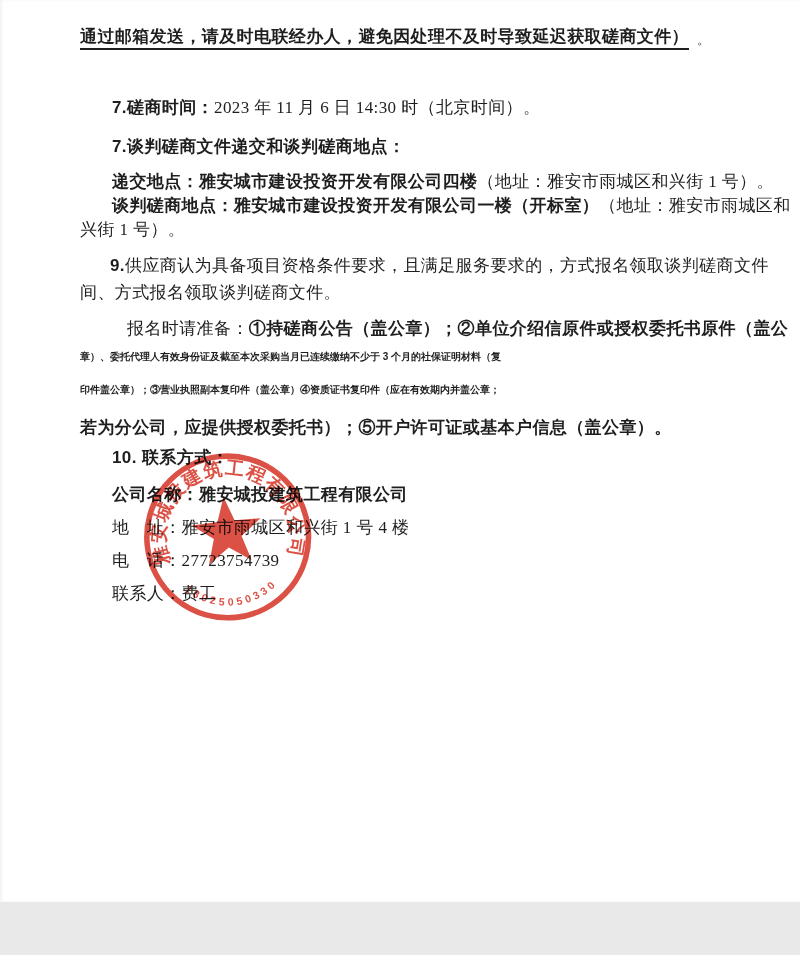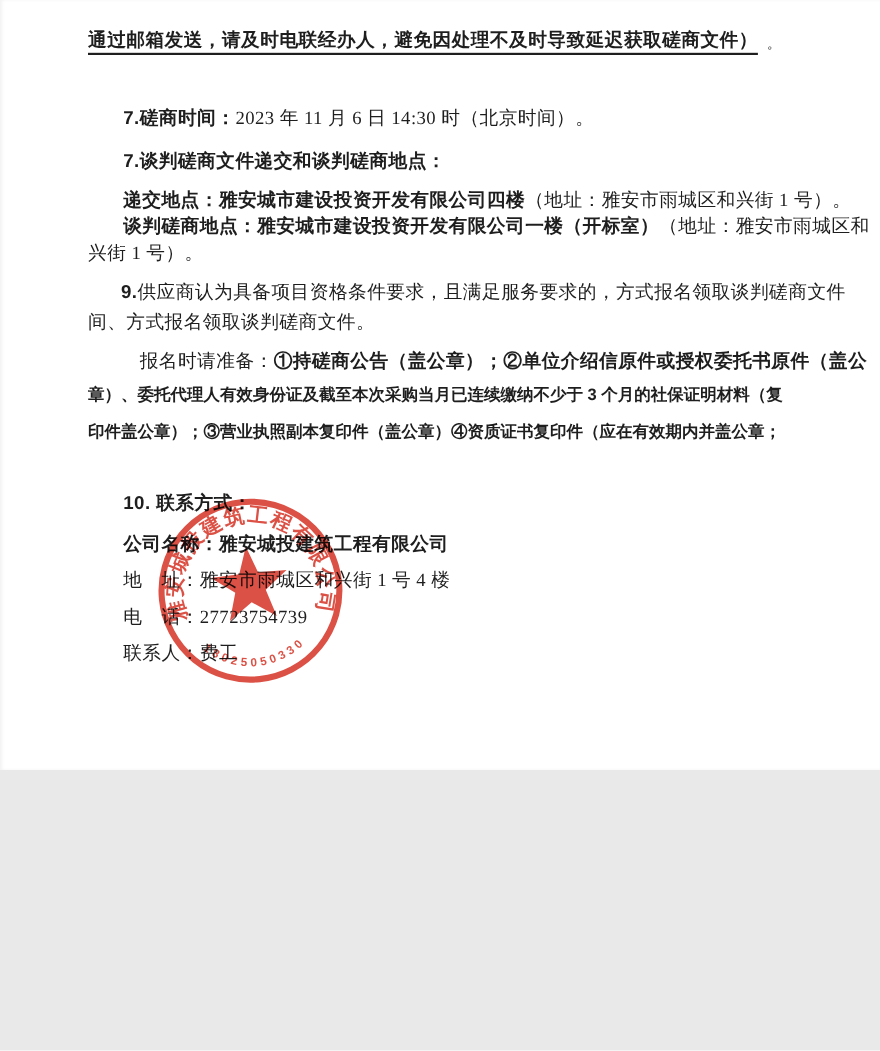--- a/index.html
+++ b/index.html
@@ -1,34 +1,34 @@
 <!DOCTYPE html>
 <html><head>
 <meta charset="utf-8">
 <style>
   html,body{margin:0;padding:0;background:#e9e9e9;}
   .page{
     position:relative;
-    width:800px;height:700px;
+    width:800px;height:902px;
     background:#ffffff;
     overflow:hidden;
     font-family:"Liberation Serif", serif;
     color:#1e1e1e;
     box-shadow:inset 2px 0 3px rgba(0,0,0,0.05);
   }
   .line{
     position:absolute;
     white-space:nowrap;
     font-size:17px;
     letter-spacing:0.4px;
     line-height:1.25;
   }
   .b{font-weight:bold;font-family:"Liberation Sans", sans-serif;}
   .u{border-bottom:2px solid #1f1f1f;padding-bottom:2px;}
-  .tight{font-size:15px;letter-spacing:0;}
+  .tight{font-size:10px;letter-spacing:0;}
   .tail{font-size:13px;margin-left:8px;vertical-align:-2px;}
   .gap{margin-left:10px;}
 
   
   .l1 {top:26px; left:80px;}
   .l2 {top:62px; left:112px;}
   .l3 {top:97px; left:112px;}
   .l4 {top:136px;left:112px;}
   .l5 {top:171px;left:112px;}
   .l6 {top:195px;left:112px;}
@@ -76,20 +76,21 @@
   <div class="line l8"><span class="b">9.</span><span>供应商认为具备项目资格条件要求，且满足服务要求的，方式报名领取谈判磋商文件</span></div>
 
   <div class="line l9">间、方式报名领取谈判磋商文件。</div>
 
   <div class="line l10"><span>报名时请准备：</span><span class="b">①持磋商公告（盖公章）；②单位介绍信原件或授权委托书原件（盖公</span></div>
 
   <div class="line l11 tight b">章）、委托代理人有效身份证及截至本次采购当月已连续缴纳不少于 3 个月的社保证明材料（复</div>
 
   <div class="line l12 tight b">印件盖公章）；③营业执照副本复印件（盖公章）④资质证书复印件（应在有效期内并盖公章；</div>
 
+  <div class="line l13 b">若为分公司，应提供授权委托书）；⑤开户许可证或基本户信息（盖公章）。</div>
 
   <div class="line l14 b">10. 联系方式：</div>
 
   <div class="line l15 b">公司名称：雅安城投建筑工程有限公司</div>
 
   <div class="line l16">地　址：雅安市雨城区和兴街 1 号 4 楼</div>
 
   <div class="line l17">电　话：27723754739</div>
 
   <div class="line l18">联系人：费工</div>

